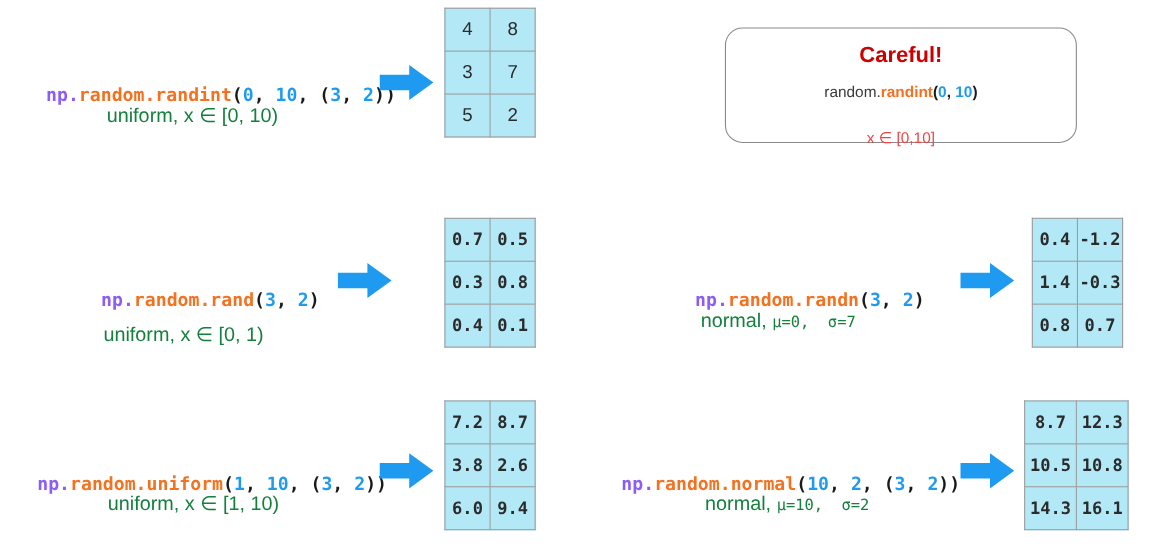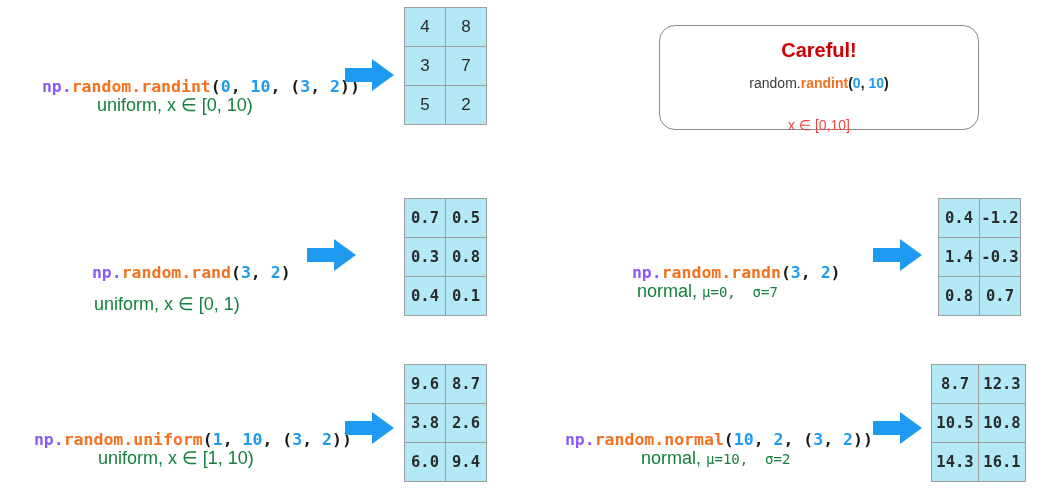--- a/index.html
+++ b/index.html
@@ -214,21 +214,21 @@
 
 <div class="abs" style="left:345px; top:411px;">
   <svg class="arrow" width="50" height="34" viewBox="0 0 50 34" aria-hidden="true">
     <polygon points="0,10 27,10 27,1 49,17 27,33 27,24 0,24" fill="#1E9BF0"></polygon>
   </svg>
 </div>
 
 <table class="matrix abs" style="left:404px; top:364px;">
   <tbody>
       <tr>
-    <td>9.6</td>
+    <td>7.2</td>
     <td>8.7</td>
   </tr>
   <tr>
     <td>3.8</td>
     <td>2.6</td>
   </tr>
   <tr>
     <td>6.0</td>
     <td>9.4</td>
   </tr>

